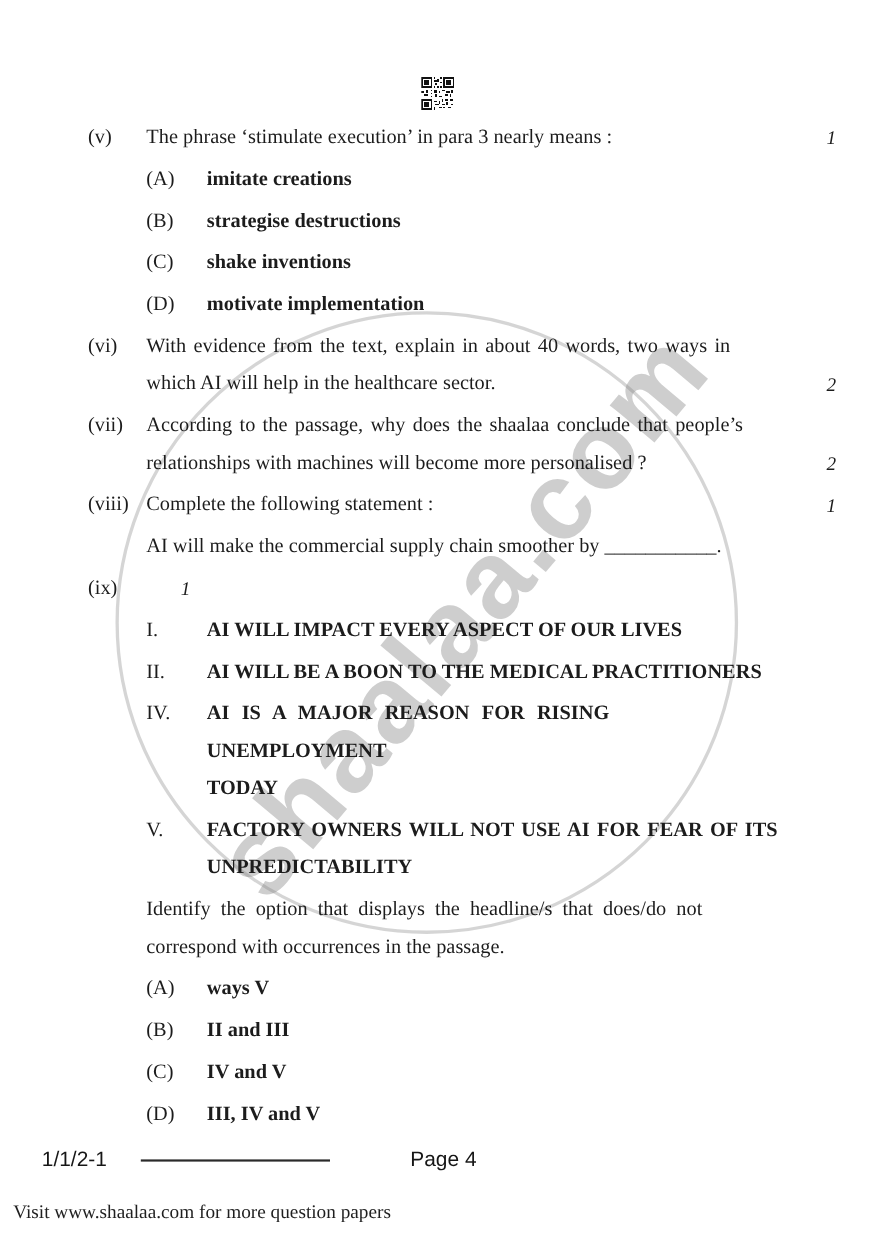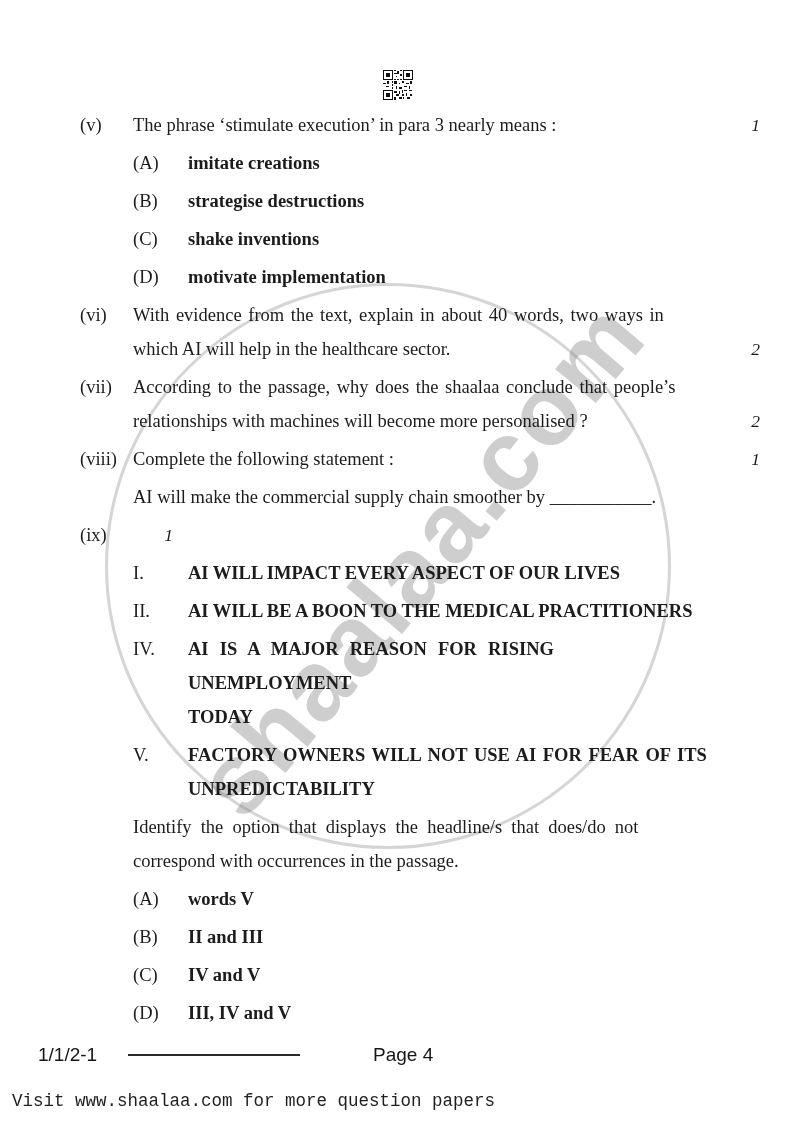--- a/index.html
+++ b/index.html
@@ -42,21 +42,21 @@
   .footer{
     position:absolute;left:0;top:1044px;width:800px;height:22px;z-index:2;
     font-family:"Liberation Sans", sans-serif;font-size:19px;color:#161616;
   }
   .paper-code{position:absolute;left:38px;top:0;}
   .footer-rule{position:absolute;left:128px;top:10px;width:172px;height:0;
     border-top:2px solid #2a2a2a;}
   .page-num{position:absolute;left:373px;top:0;}
   .site-footer{
     position:absolute;left:12px;top:1091px;z-index:2;
-    font-family:Liberation Mono, monospace;font-size:17.5px;color:#1f1f1f;
+    font-family:Liberation Serif, serif;font-size:17.5px;color:#1f1f1f;
   }
 </style>
 </head>
 <body>
 
 <div class="page">
 
   <div class="wm-circle"></div>
   <div class="wm-text">shaalaa.com</div>
 
@@ -248,21 +248,21 @@
     </div>
     <div class="row cont">
       <div class="num"></div>
       <div class="body">correspond with occurrences in the passage.</div>
       <div class="marks"></div>
     </div>
     <div class="row">
       <div class="num"></div>
       <div class="body opt">
         <div class="opt-label">(A)</div>
-        <div class="opt-text">words V</div>
+        <div class="opt-text">ways V</div>
       </div>
       <div class="marks"></div>
     </div>
     <div class="row">
       <div class="num"></div>
       <div class="body opt">
         <div class="opt-label">(B)</div>
         <div class="opt-text">II and III</div>
       </div>
       <div class="marks"></div>

